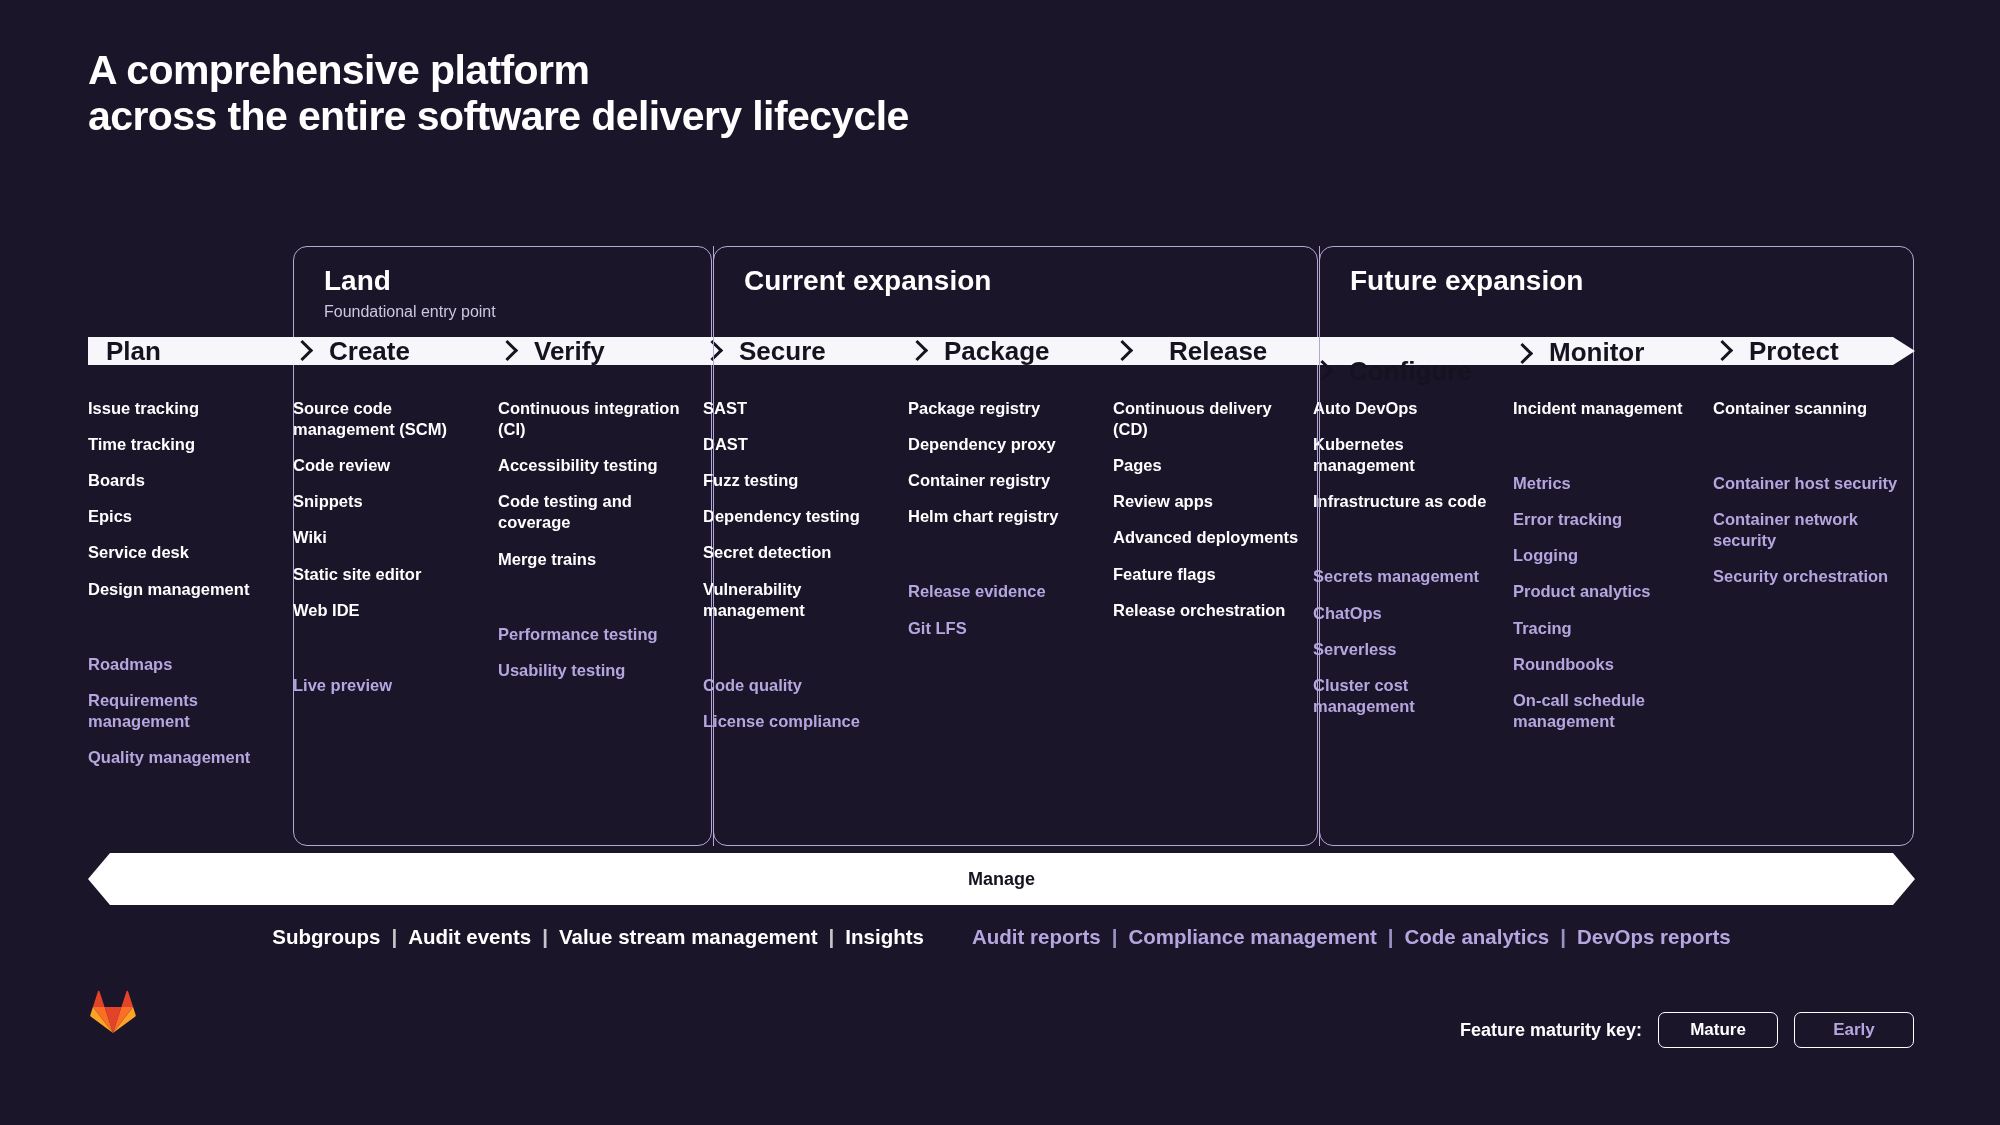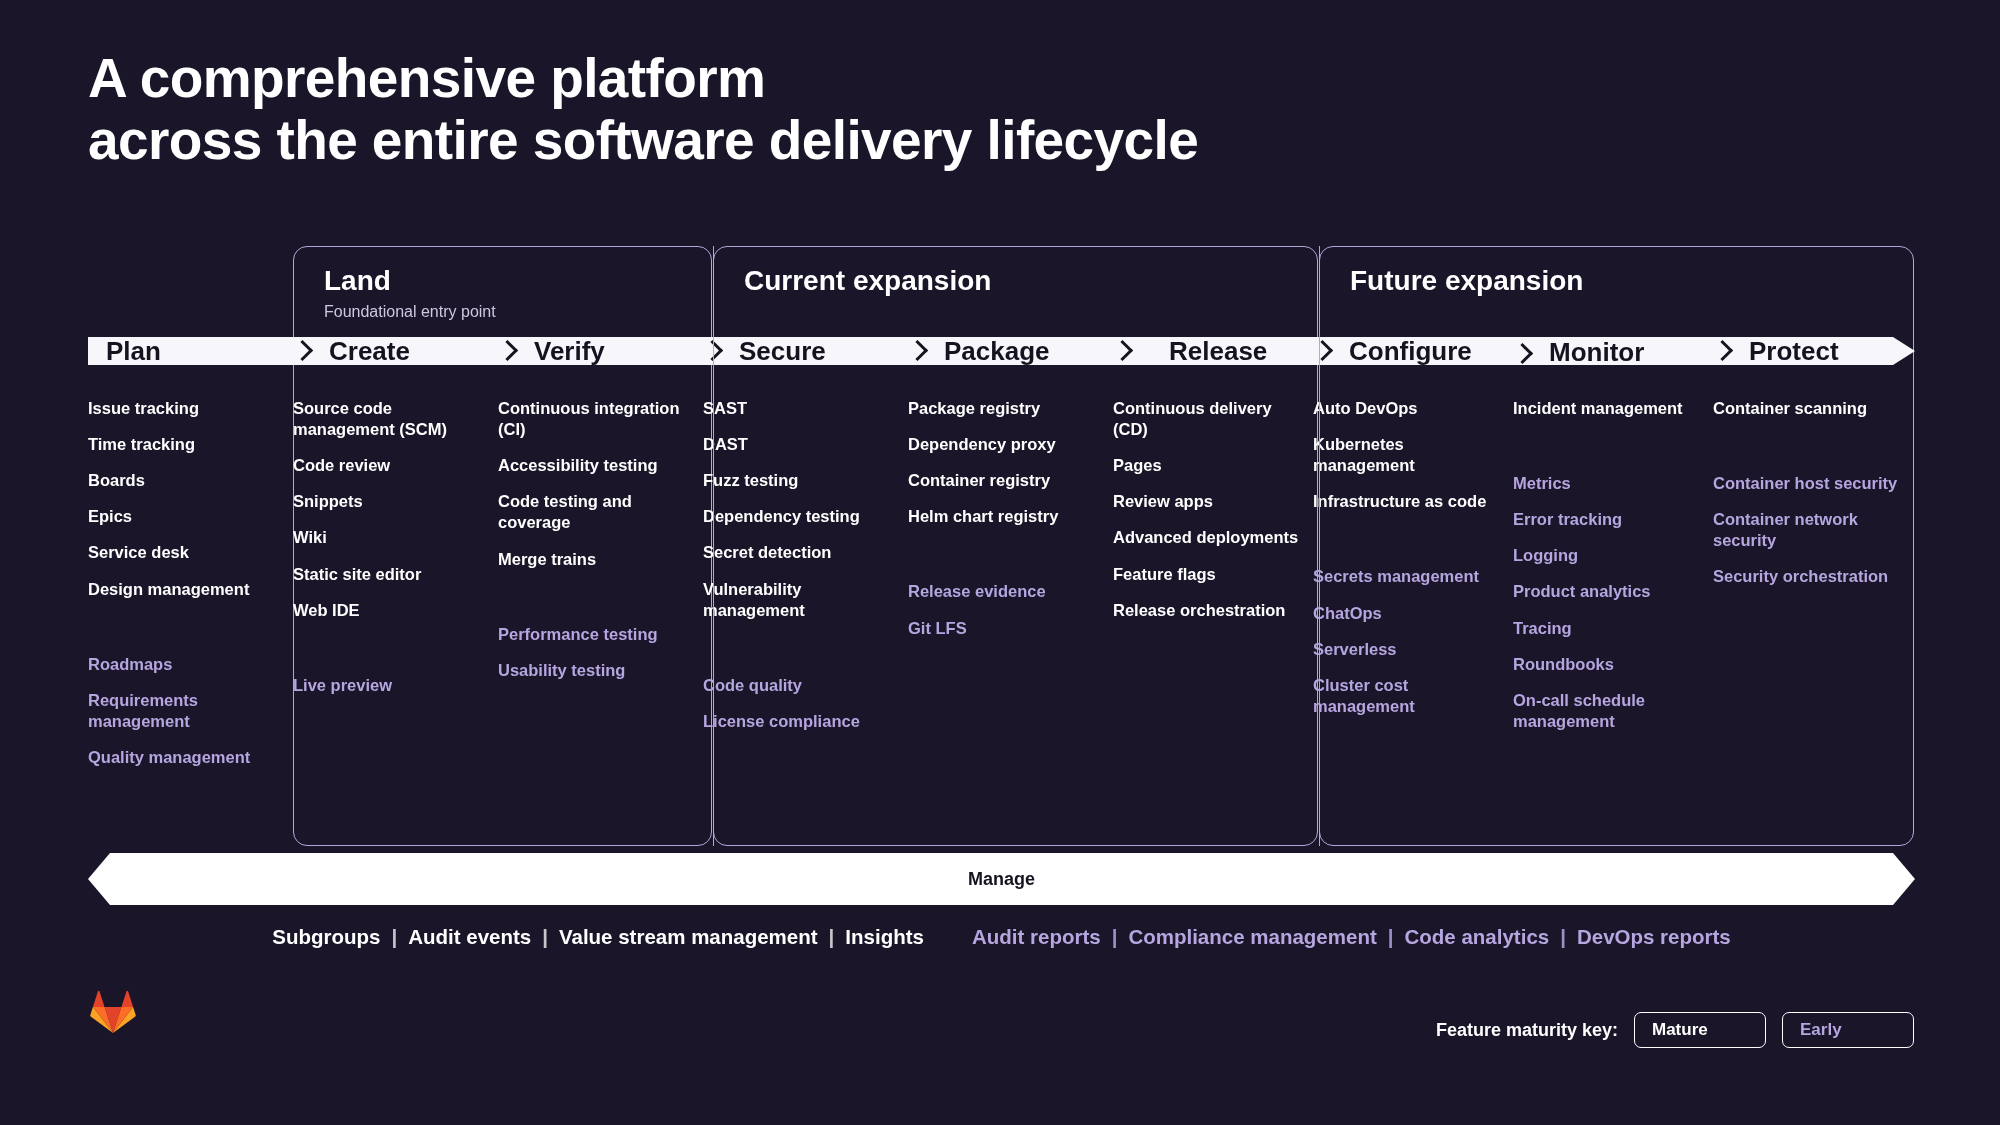--- a/index.html
+++ b/index.html
@@ -16,21 +16,21 @@
     font-family: "Liberation Sans", "DejaVu Sans", sans-serif;
     color: #ffffff;
     position: relative;
   }
 
   
   .headline {
     position: absolute;
     left: 88px;
     top: 48px;
-    font-size: 55px;
+    font-size: 41px;
     font-weight: bold;
     line-height: 1.12;
     letter-spacing: -0.6px;
     color: #ffffff;
   }
   .headline .line { display: block; white-space: nowrap; }
 
   
   .groups {
     position: absolute;
@@ -214,22 +214,22 @@
   .mk-label {
     font-size: 18px;
     font-weight: bold;
     color: #ffffff;
     white-space: nowrap;
   }
   .chip {
     border: 1.6px solid #ffffff;
     border-radius: 7px;
     padding: 8px 17px 9px;
-    width: 132px;
-    text-align: left;
+    width: 120px;
+    text-align: center;
     font-size: 17px;
     font-weight: bold;
     line-height: 1;
   }
   .chip.mature { color: #ffffff; }
   .chip.early  { color: #b6a6e0; border-color: #ffffff; }
 </style>
 </head>
 <body>
 
@@ -270,21 +270,21 @@
         <span class="stage-label">Secure</span>
       </div>
       <div class="stage-cell" style="width: 205px;">
         <span class="stage-chev"></span>
         <span class="stage-label">Package</span>
       </div>
       <div class="stage-cell" style="width: 200px; gap: 20px;">
         <span class="stage-chev"></span>
         <span class="stage-label">Release</span>
       </div>
-      <div class="stage-cell" style="width: 200px;">
+      <div class="stage-cell" style="width: 200px; margin-top: 20px;">
         <span class="stage-chev"></span>
         <span class="stage-label">Configure</span>
       </div>
       <div class="stage-cell" style="width: 200px; align-items: flex-end;">
         <span class="stage-chev"></span>
         <span class="stage-label">Monitor</span>
       </div>
       <div class="stage-cell" style="width: 202px;">
         <span class="stage-chev"></span>
         <span class="stage-label">Protect</span>

